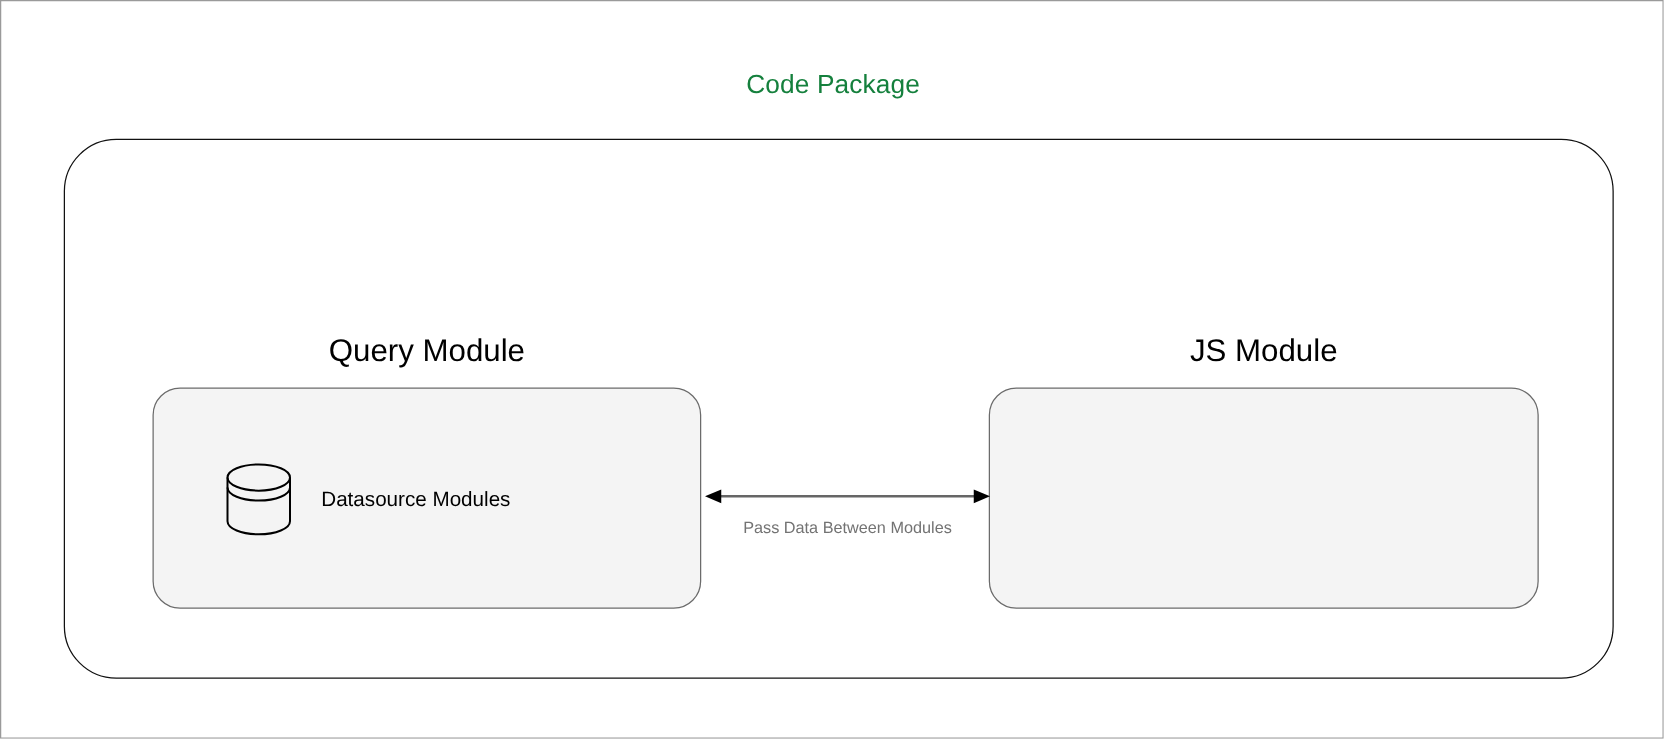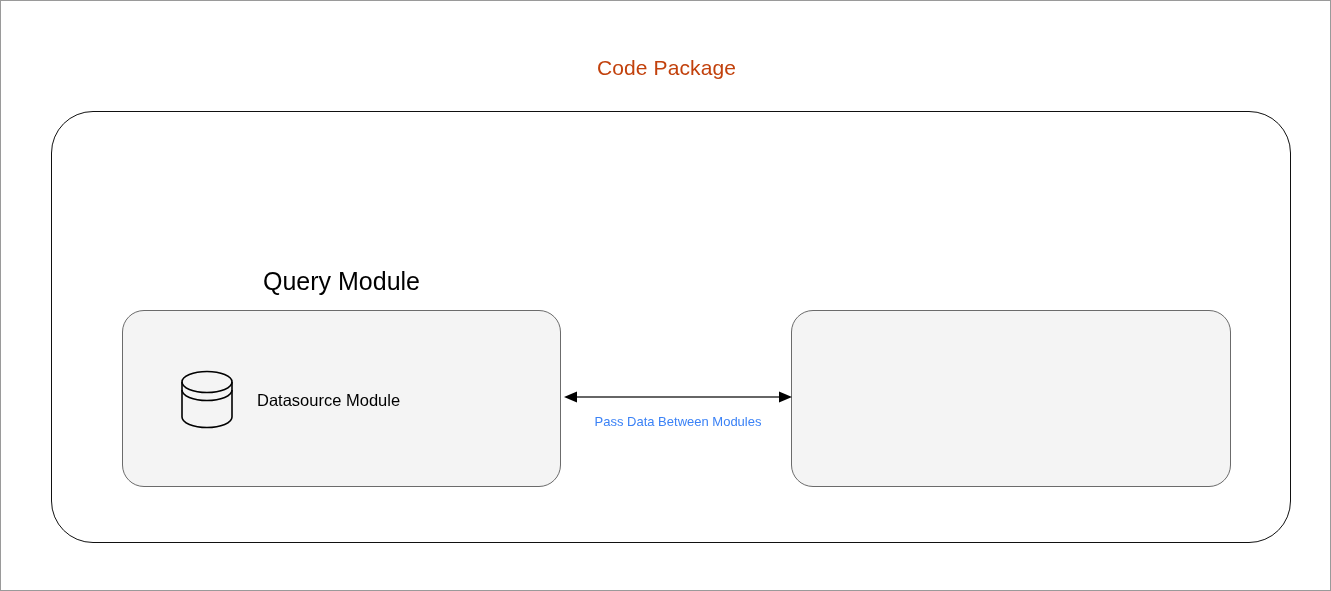--- a/index.html
+++ b/index.html
@@ -22,21 +22,21 @@
   }
 
   
   .package-title {
     position: absolute;
     left: 0;
     top: 55px;
     width: 1331px;
     text-align: center;
     font-size: 21px;
-    color: #c2410c;
+    color: #15803d;
     letter-spacing: 0.1px;
   }
   .package-box {
     position: absolute;
     left: 50px;
     top: 110px;
     width: 1240px;
     height: 432px;
     box-sizing: border-box;
     border: 1.2px solid #111111;
@@ -117,47 +117,48 @@
     width: 234px;
     height: 36px;
   }
   .connector-caption {
     position: absolute;
     left: 560px;
     top: 413px;
     width: 234px;
     text-align: center;
     font-size: 13px;
-    color: #3b82f6;
+    color: #737373;
     white-space: nowrap;
   }
 </style>
 </head>
 <body>
 
 <div class="canvas">
 
   <div class="package-title">Code Package</div>
 
   <div class="package-box"></div>
 
   <div class="module-label query">Query Module</div>
 
+  <div class="module-label js">JS Module</div>
 
   <div class="module-box query"></div>
 
   <div class="module-box js"></div>
 
   <div class="module-item query-item">
     <svg class="icon-db" width="56" height="62" viewBox="0 0 56 62">
       <ellipse cx="28" cy="13" rx="25" ry="10.5" fill="none" stroke="#000000" stroke-width="1.6"></ellipse>
       <path d="M3 13 v8 a25 10.5 0 0 0 50 0 v-8" fill="none" stroke="#000000" stroke-width="1.6"></path>
       <path d="M3 21 v27 a25 10.5 0 0 0 50 0 v-27" fill="none" stroke="#000000" stroke-width="1.6"></path>
     </svg>
-    <span class="item-label">Datasource Module</span>
+    <span class="item-label">Datasource Modules</span>
   </div>
 
 
   <svg class="connector" viewBox="0 0 234 36">
     <line x1="14" y1="18" x2="220" y2="18" stroke="#666666" stroke-width="2"></line>
     <polygon points="3,18 16,12.5 16,23.5" fill="#000000"></polygon>
     <polygon points="231,18 218,12.5 218,23.5" fill="#000000"></polygon>
   </svg>
 
   <div class="connector-caption">Pass Data Between Modules</div>

